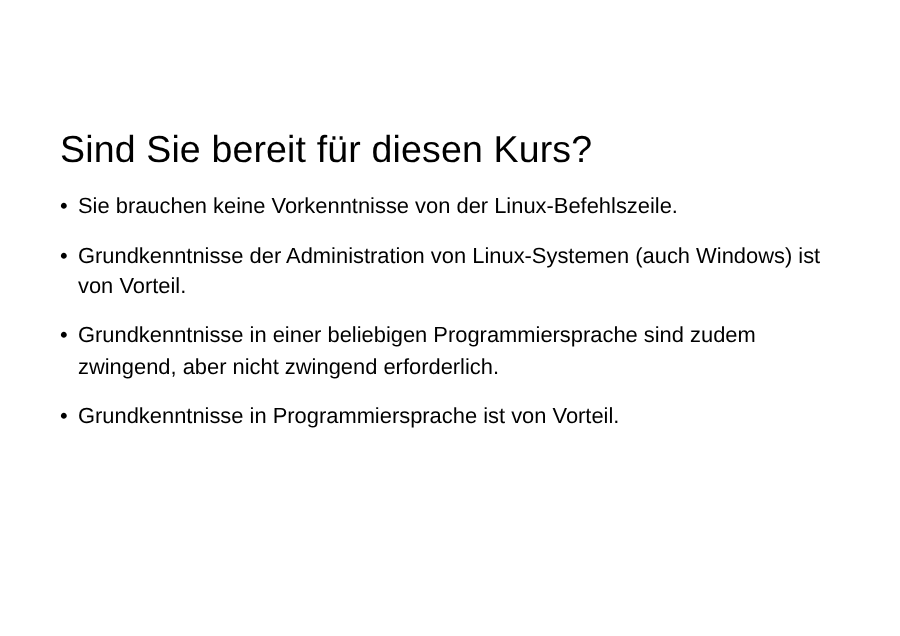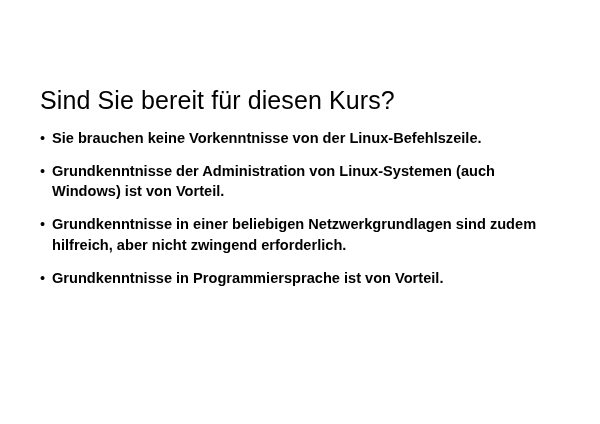--- a/index.html
+++ b/index.html
@@ -56,40 +56,39 @@
   .bullet-dot {
     position: absolute;
     left: 0;
     top: 0;
     font-size: 14.6px;
     line-height: 1.38;
     color: #000000;
   }
   .bullet-text {
     display: block;
-    font-weight: bold;
   }
 </style>
 </head>
 <body>
 
 <div class="slide">
   <h1 class="slide-title">Sind Sie bereit für diesen Kurs?</h1>
 
   <ul class="bullet-list">
     <li class="bullet-item">
       <span class="bullet-dot">•</span>
       <span class="bullet-text">Sie brauchen keine Vorkenntnisse von der Linux-Befehlszeile.</span>
     </li>
     <li class="bullet-item">
       <span class="bullet-dot">•</span>
       <span class="bullet-text">Grundkenntnisse der Administration von Linux-Systemen (auch Windows) ist von Vorteil.</span>
     </li>
     <li class="bullet-item">
       <span class="bullet-dot">•</span>
-      <span class="bullet-text">Grundkenntnisse in einer beliebigen Netzwerkgrundlagen sind zudem hilfreich, aber nicht zwingend erforderlich.</span>
+      <span class="bullet-text">Grundkenntnisse in einer beliebigen Programmiersprache sind zudem zwingend, aber nicht zwingend erforderlich.</span>
     </li>
     <li class="bullet-item">
       <span class="bullet-dot">•</span>
       <span class="bullet-text">Grundkenntnisse in Programmiersprache ist von Vorteil.</span>
     </li>
   </ul>
 </div>
 
 </body></html>

